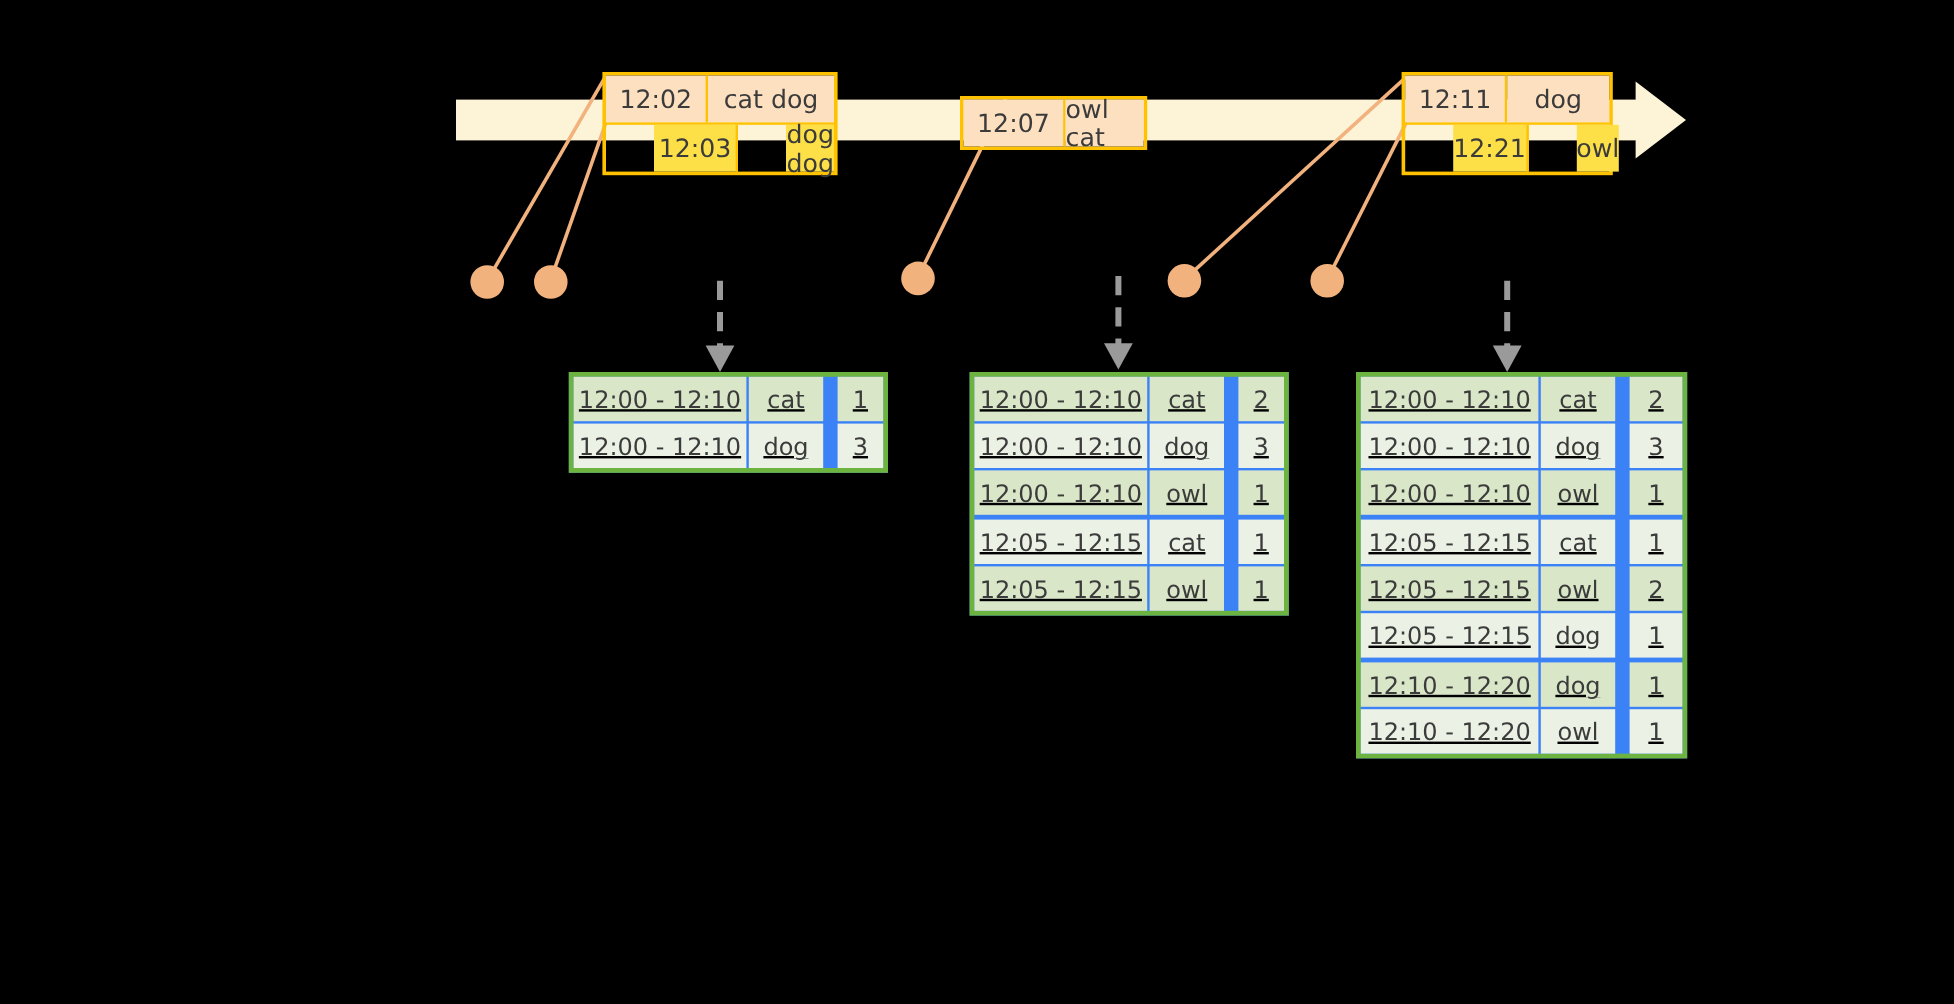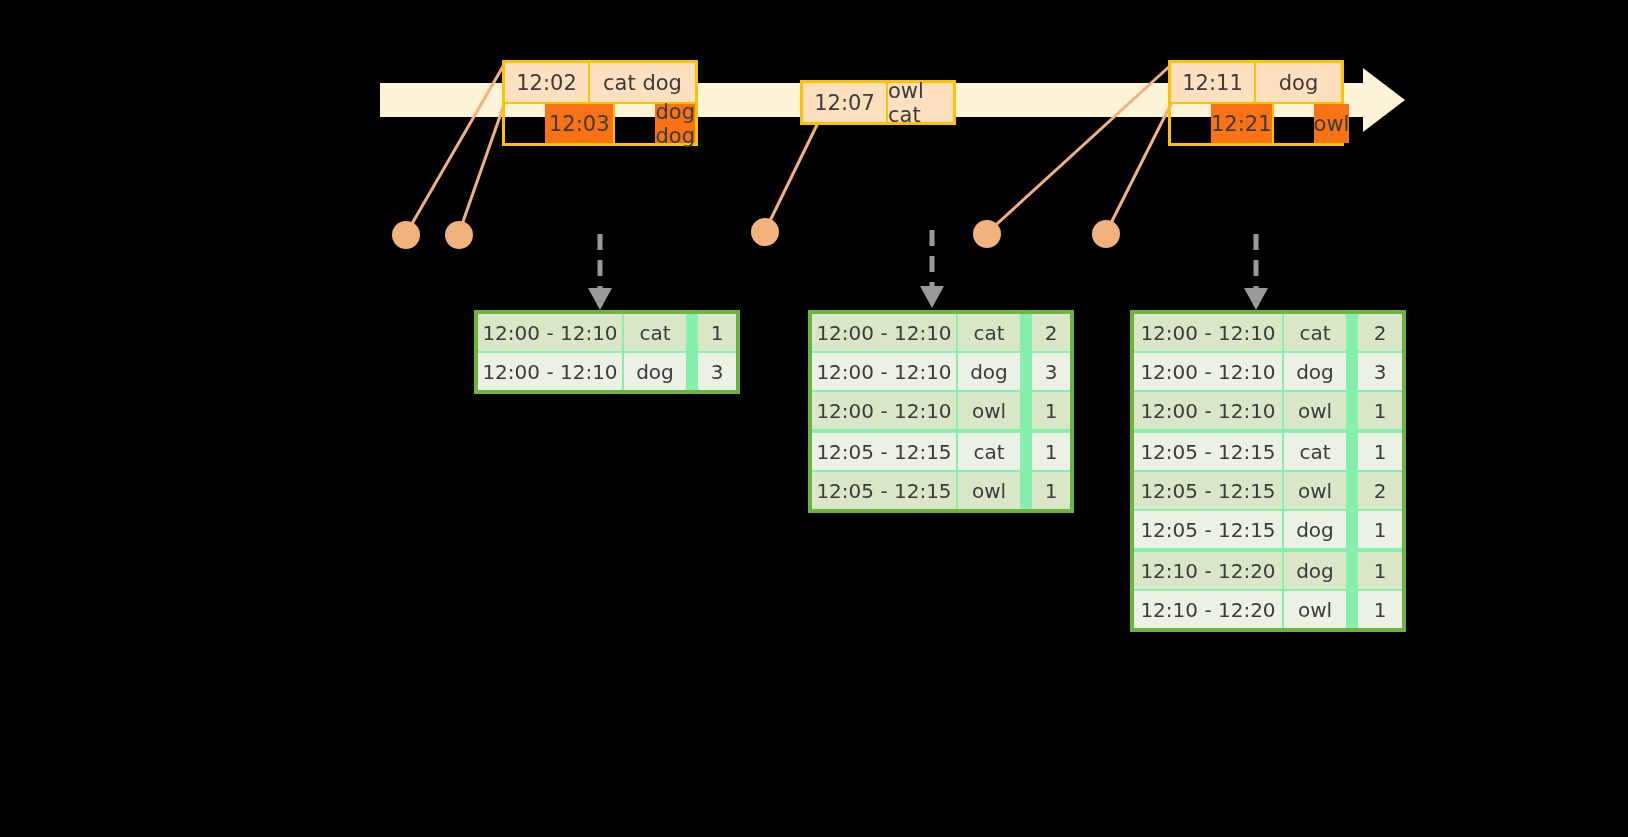--- a/index.html
+++ b/index.html
@@ -32,36 +32,37 @@
     display:flex;
     flex-direction:column;
     z-index:5;
   }
   .ev-row{
     display:flex;
     height:39px;
   }
   .ev-row + .ev-row{border-top:2px solid #ffc200;}
   .ev-row.shade .ev-time, .ev-row.shade .ev-words{background:#fde0c0;}
-  .ev-row.plain .ev-time, .ev-row.plain .ev-words{background:#f97316;margin-left:40px;}
+  .ev-row.plain .ev-time, .ev-row.plain .ev-words{background:#fde047;margin-left:40px;}
   .ev-time, .ev-words{
     display:flex;align-items:center;justify-content:center;
     color:#3b3b3b;font-size:21px;
     box-sizing:border-box;
   }
   .ev-time{width:85px;border-right:2px solid #ffc200;}
   .ev-words{flex:1;}
 
   
   .res-table{
     position:absolute;
     border:4px solid #6cb33f;
     box-sizing:border-box;
     z-index:5;
-    background:#86efac;
+    background:#3b82f6;
+    text-decoration:underline;
   }
   .res-row{
     display:flex;
     height:37px;
     box-sizing:border-box;
   }
   .res-row + .res-row{margin-top:2px;}
   .res-row.grp{margin-top:4px;}
   .res-row:first-child{margin-top:0;}
   .res-cell{

